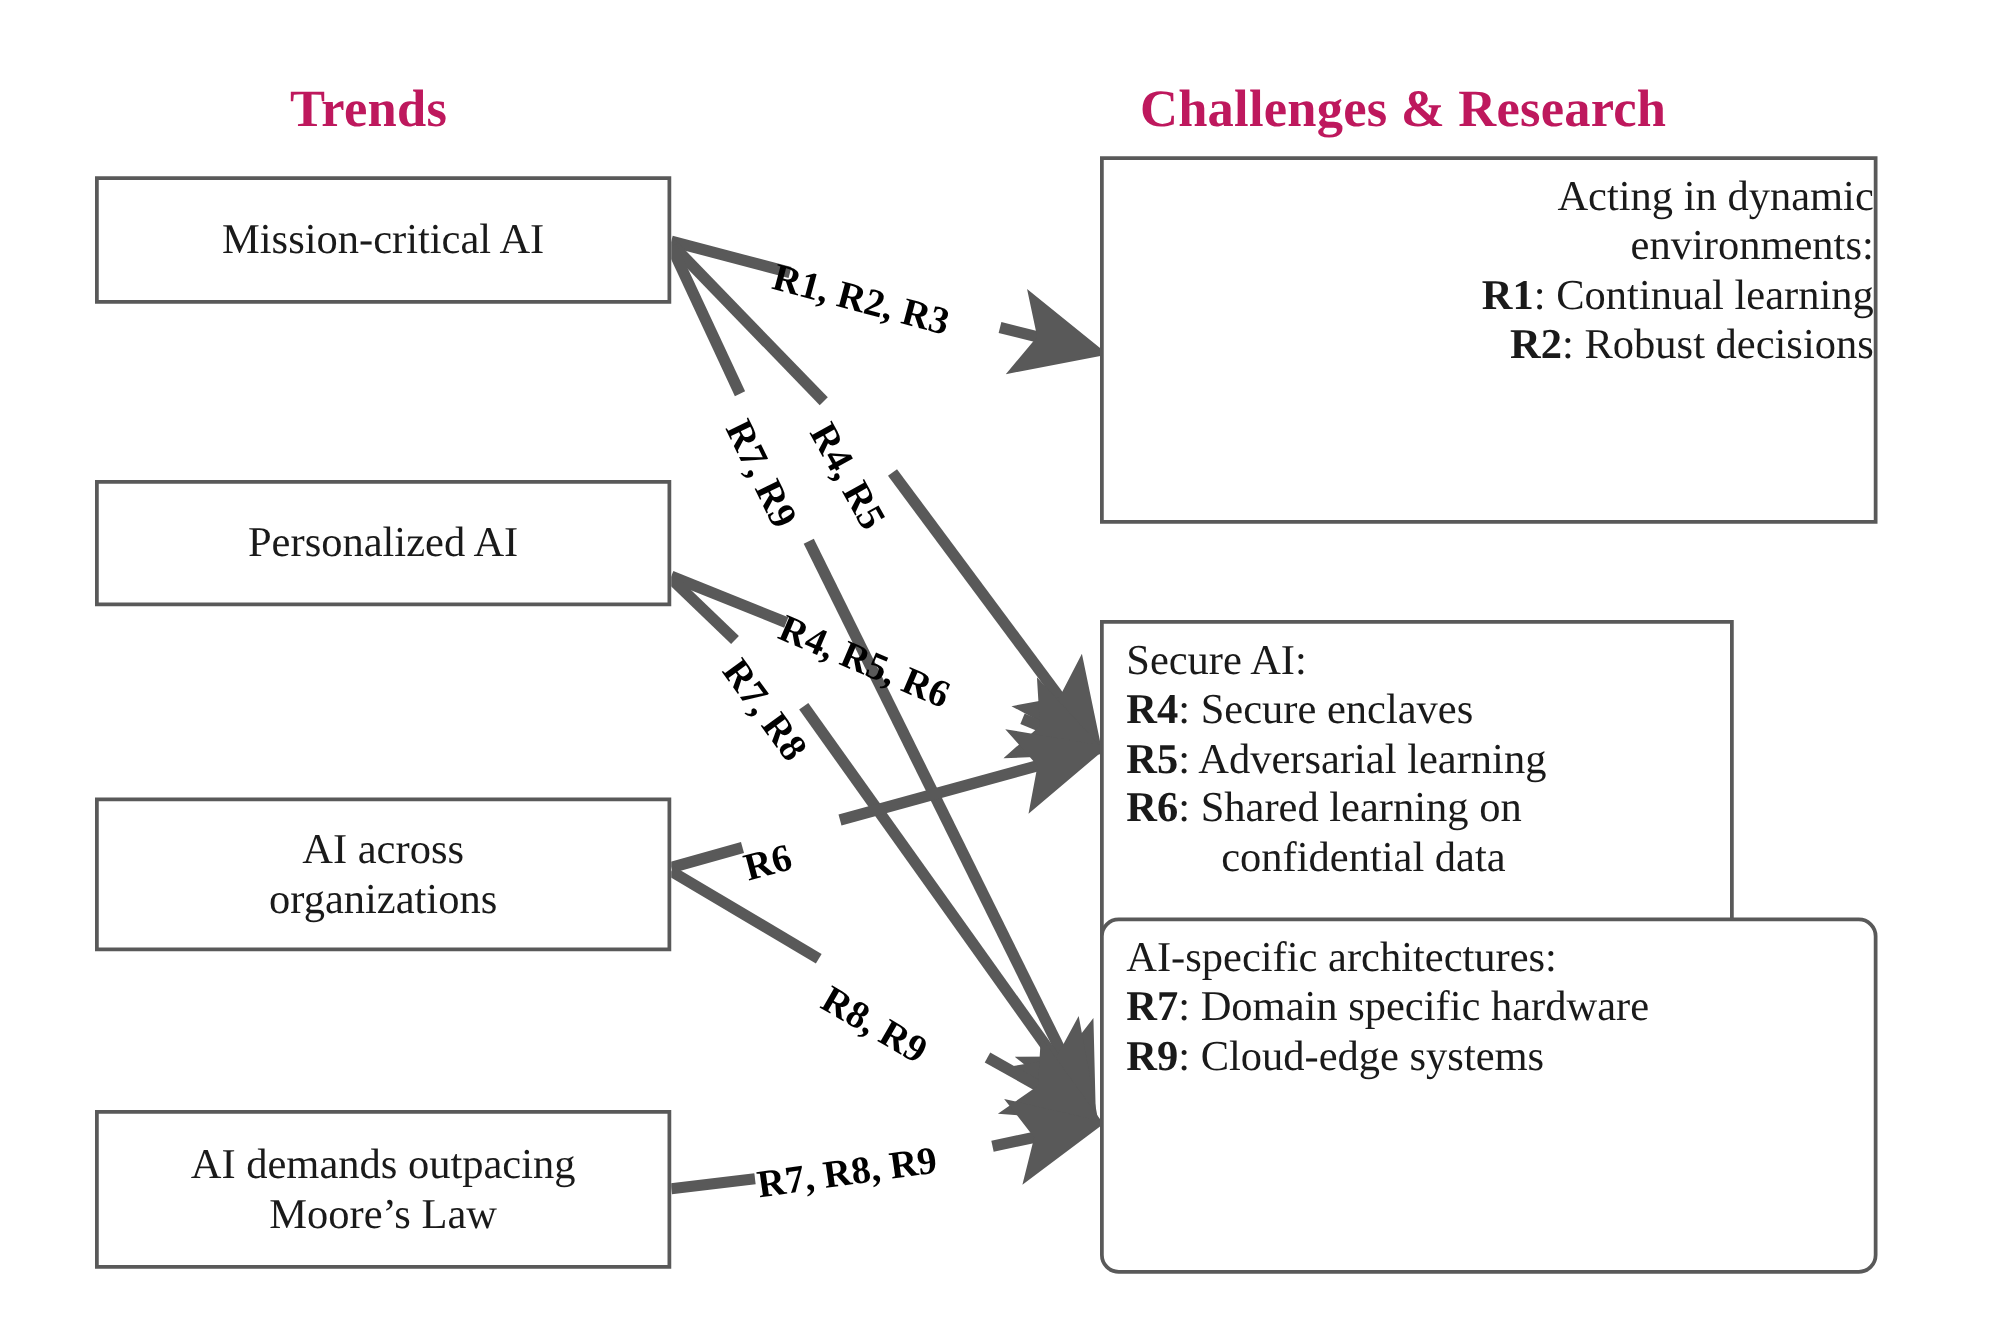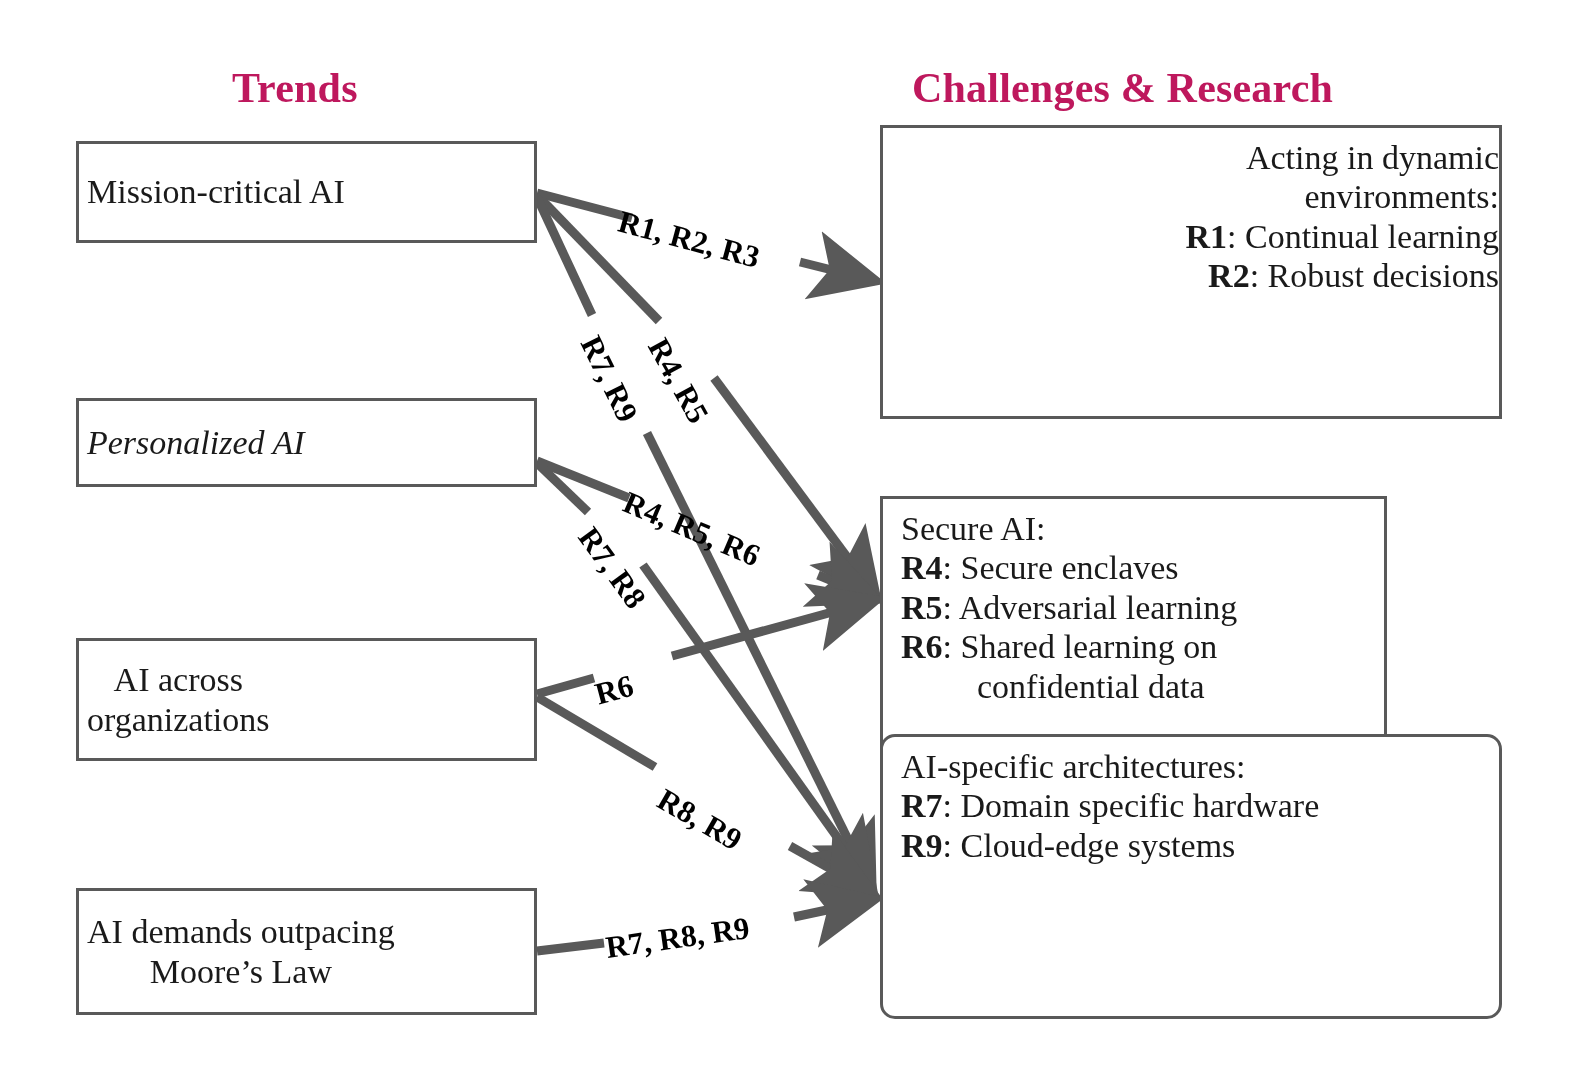--- a/index.html
+++ b/index.html
@@ -26,33 +26,33 @@
   #hdr-challenges { left: 912px; top: 64px; font-size: 42px; text-align: center; }
 
   .node-box {
     position: absolute;
     border: 3px solid #595959;
     background: #ffffff;
     box-sizing: border-box;
     color: #1a1a1a;
     display: flex;
     align-items: center;
-    justify-content: flex-start;
+    justify-content: center;
   }
   .node-box .node-label {
     font-size: 34px;
     line-height: 1.17;
     text-align: center;
     white-space: pre-line;
     padding: 0 8px;
   }
 
   
   #trend-1 { left: 76px;  top: 141px; width: 461px; height: 102px; }
-  #trend-2 { left: 76px;  top: 398px; width: 461px; height: 89px; font-style: italic; }
+  #trend-2 { left: 76px;  top: 384px; width: 461px; height: 101px; }
   #trend-3 { left: 76px;  top: 638px; width: 461px; height: 123px; }
   #trend-4 { left: 76px;  top: 888px; width: 461px; height: 127px; }
 
   
   .challenge-box {
     position: absolute;
     border: 3px solid #595959;
     background: #ffffff;
     box-sizing: border-box;
     padding: 10px 0 10px 18px;

